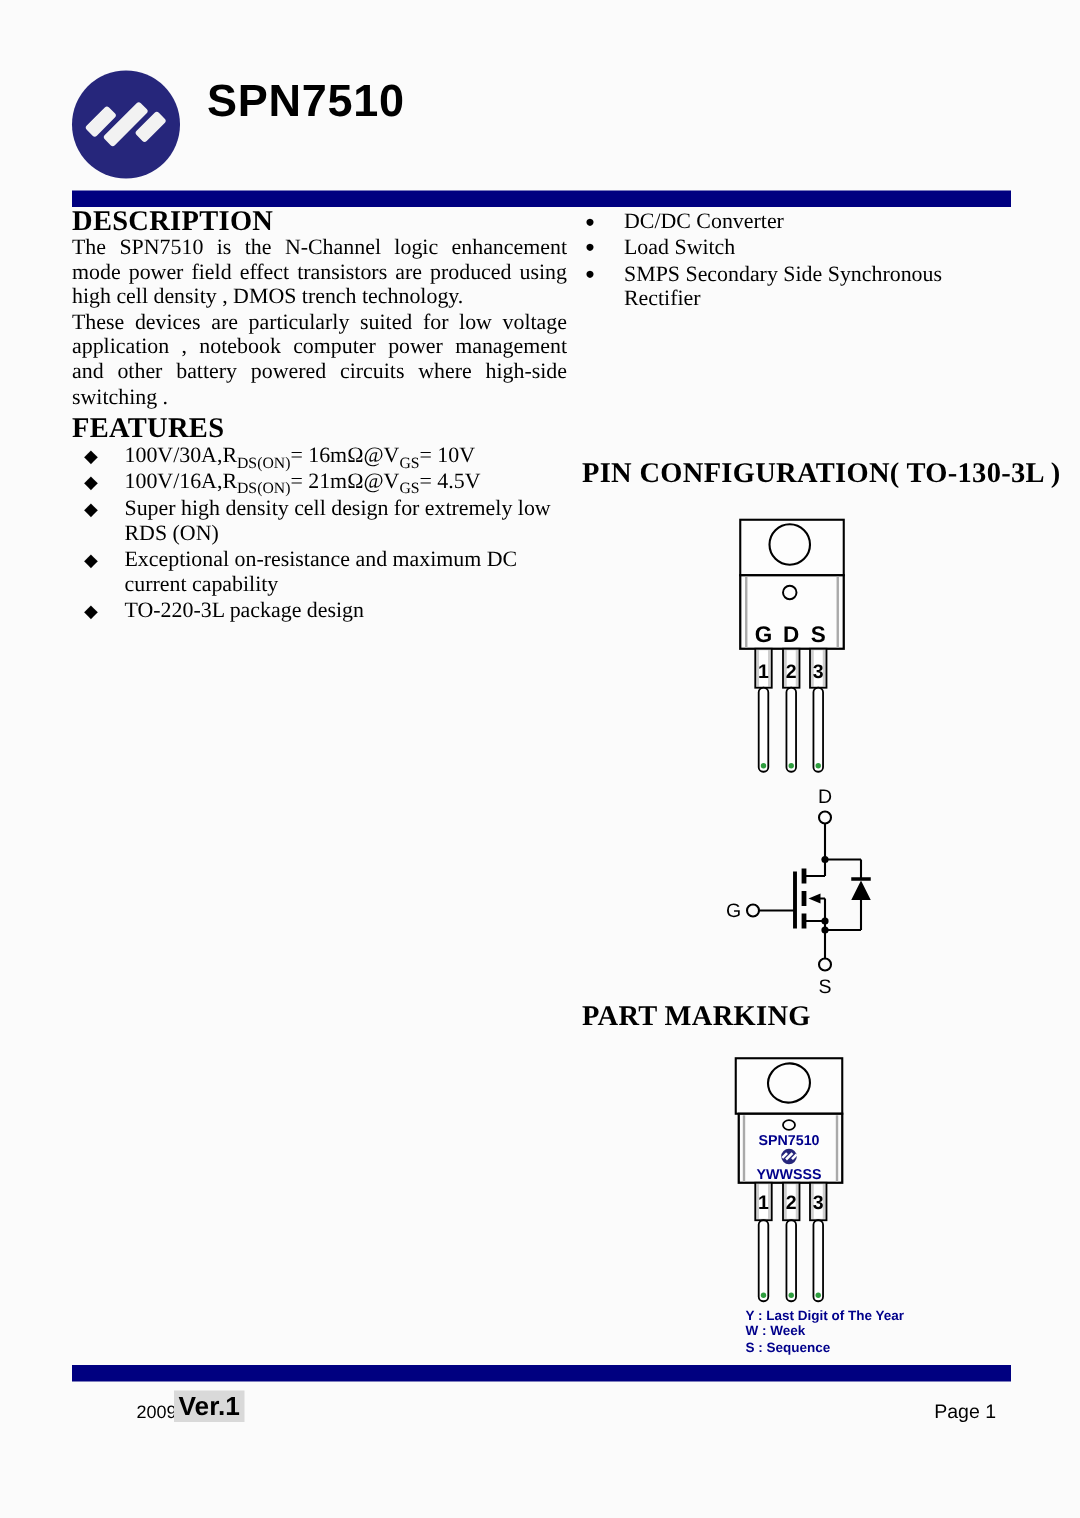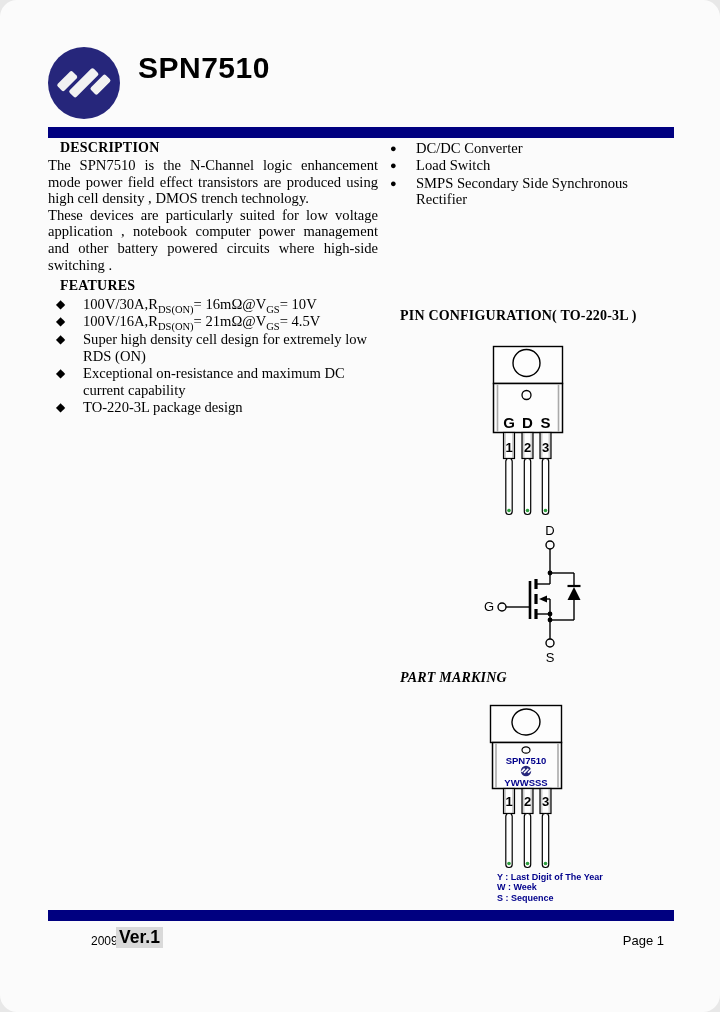--- a/index.html
+++ b/index.html
@@ -1,45 +1,45 @@
 <!DOCTYPE html>
 <html><head>
 <meta charset="utf-8">
 <style>
   html,body { margin:0; padding:0; background:#e8e8e8; }
   .page {
     position:relative; width:720px; height:1012px; margin:0 auto;
     background:#fbfbfb; overflow:hidden;
-    font-family:"Liberation Serif", serif; color:#000;border-radius:17px;
+    font-family:"Liberation Serif", serif; color:#000;
   }
   .abs { position:absolute; }
 
   
   .titles { position:absolute; left:138px; top:51px; font-family:"Liberation Sans", sans-serif; font-weight:bold; }
   .part-number { font-size:30px; line-height:33px; letter-spacing:0.5px; }
   .subtitle   { font-size:25.5px; line-height:28px; margin-top:3px; }
   .bar { position:absolute; height:11px; background:#000080; }
   .top-bar    { left:48px; top:127px; width:626px; }
   .footer-bar { left:48px; top:910px; width:626px; }
 
   
   .left-col { position:absolute; left:48px; top:139px; width:330px; }
-  .sec-head { font-size:14px; line-height:17px; font-weight:bold; margin:0 0 1px 12px; letter-spacing:0.2px; }
+  .sec-head { font-size:19px; line-height:17px; font-weight:bold; margin:0 0 1px 0; letter-spacing:0.2px; }
   .desc-para { font-size:14.6px; line-height:16.6px; text-align:justify; margin:0; }
   .features-head { margin-top:4px; margin-bottom:2px; }
   .feat-item { display:flex; font-size:14.6px; line-height:17.2px; }
   .diamond { width:27px; margin-left:8px; flex-shrink:0; font-size:12px; line-height:17.2px; }
   .feat-text sub { font-size:10.5px; line-height:0; }
 
   .applications { position:absolute; left:388px; top:139px; width:292px; }
   .app-item { display:flex; font-size:14.6px; line-height:16.4px; margin-top:1px; }
   .round-bullet { width:26px; margin-left:2px; flex-shrink:0; font-size:11px; line-height:16.4px; }
 
   .pin-config-heading   { position:absolute; left:388px; top:307px; }
-  .part-marking-heading { position:absolute; left:388px; top:669px;font-style:italic; }
+  .part-marking-heading { position:absolute; left:388px; top:669px; }
 
   svg text { font-family:"Liberation Sans", sans-serif; }
   .marking-legend { position:absolute; left:497px; top:872px; width:190px;
     font-family:"Liberation Sans", sans-serif; font-weight:bold;
     font-size:9px; line-height:10.3px; color:#00008b; }
 
   
   .footer-date { position:absolute; left:51px; top:934px; font-family:"Liberation Sans", sans-serif; font-size:12px;margin-left:40px; }
   .footer-ver  { position:absolute; left:116px; top:927px; font-family:"Liberation Sans", sans-serif;
                  font-size:17.5px; font-weight:bold; background:#d9d9d9; padding:0 3px;text-align:right; }
@@ -106,21 +106,21 @@
           <span class="round-bullet">●</span>
           <span>Load Switch</span>
         </div>
         <div class="app-item">
           <span class="round-bullet">●</span>
           <span>SMPS Secondary Side Synchronous Rectifier</span>
         </div>
       </div>
   </div>
 
-  <h3 class="sec-head pin-config-heading">PIN CONFIGURATION( TO-220-3L )</h3>
+  <h3 class="sec-head pin-config-heading">PIN CONFIGURATION( TO-130-3L )</h3>
 
   <svg class="abs" style="left:478px; top:342px;" width="116" height="176" viewBox="0 0 116 176">
 
     <rect x="15.5" y="4.5" width="69" height="37" fill="#fdfdfd" stroke="#000" stroke-width="1.4"></rect>
     <circle cx="48.5" cy="21" r="13.5" fill="none" stroke="#000" stroke-width="1.4"></circle>
 
     <rect x="15.5" y="41.5" width="69" height="49" fill="#fdfdfd" stroke="#000" stroke-width="1.5"></rect>
     <line x1="19.5" y1="42.5" x2="19.5" y2="90" stroke="#aaa" stroke-width="1.6"></line>
     <line x1="80.5" y1="42.5" x2="80.5" y2="90" stroke="#aaa" stroke-width="1.6"></line>
     <circle cx="48.5" cy="53" r="4.5" fill="none" stroke="#000" stroke-width="1.3"></circle>

